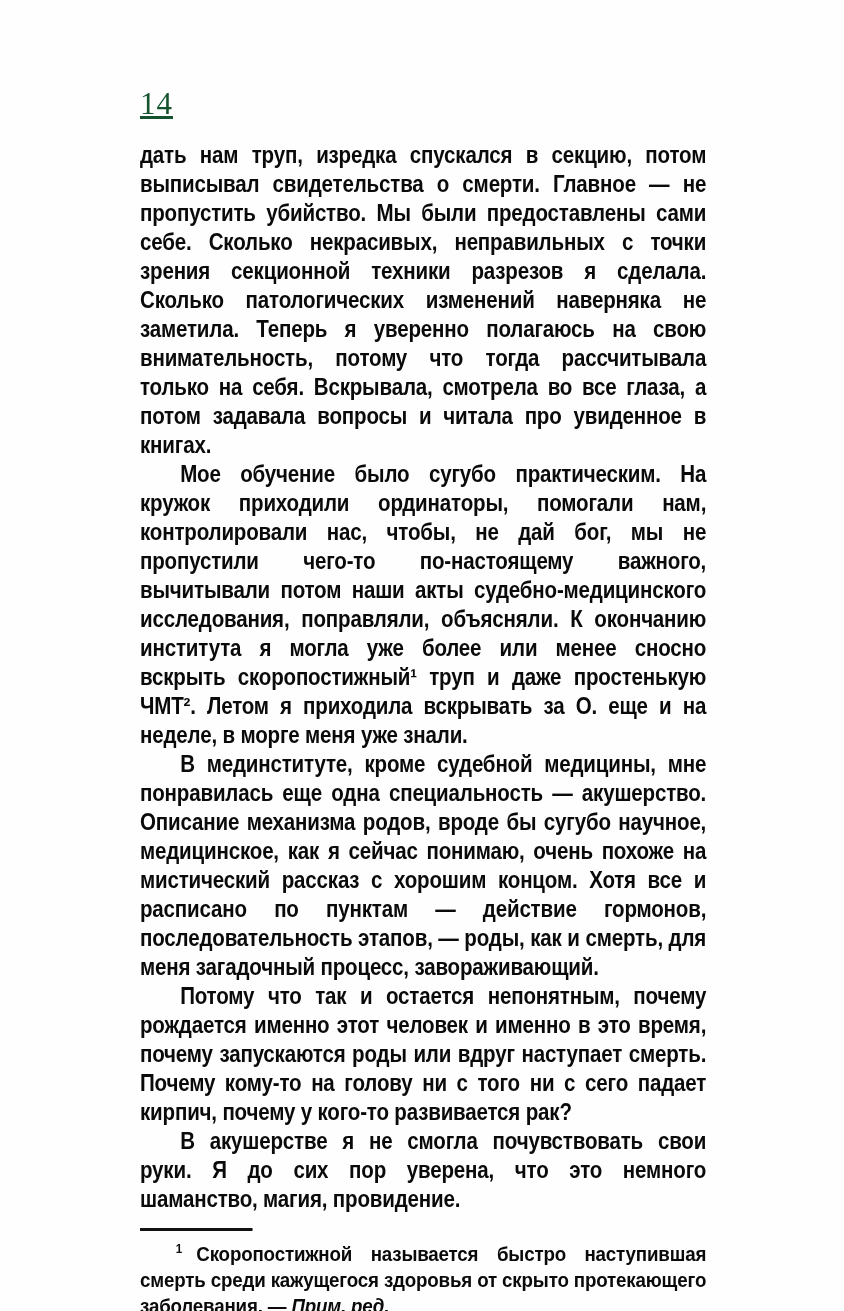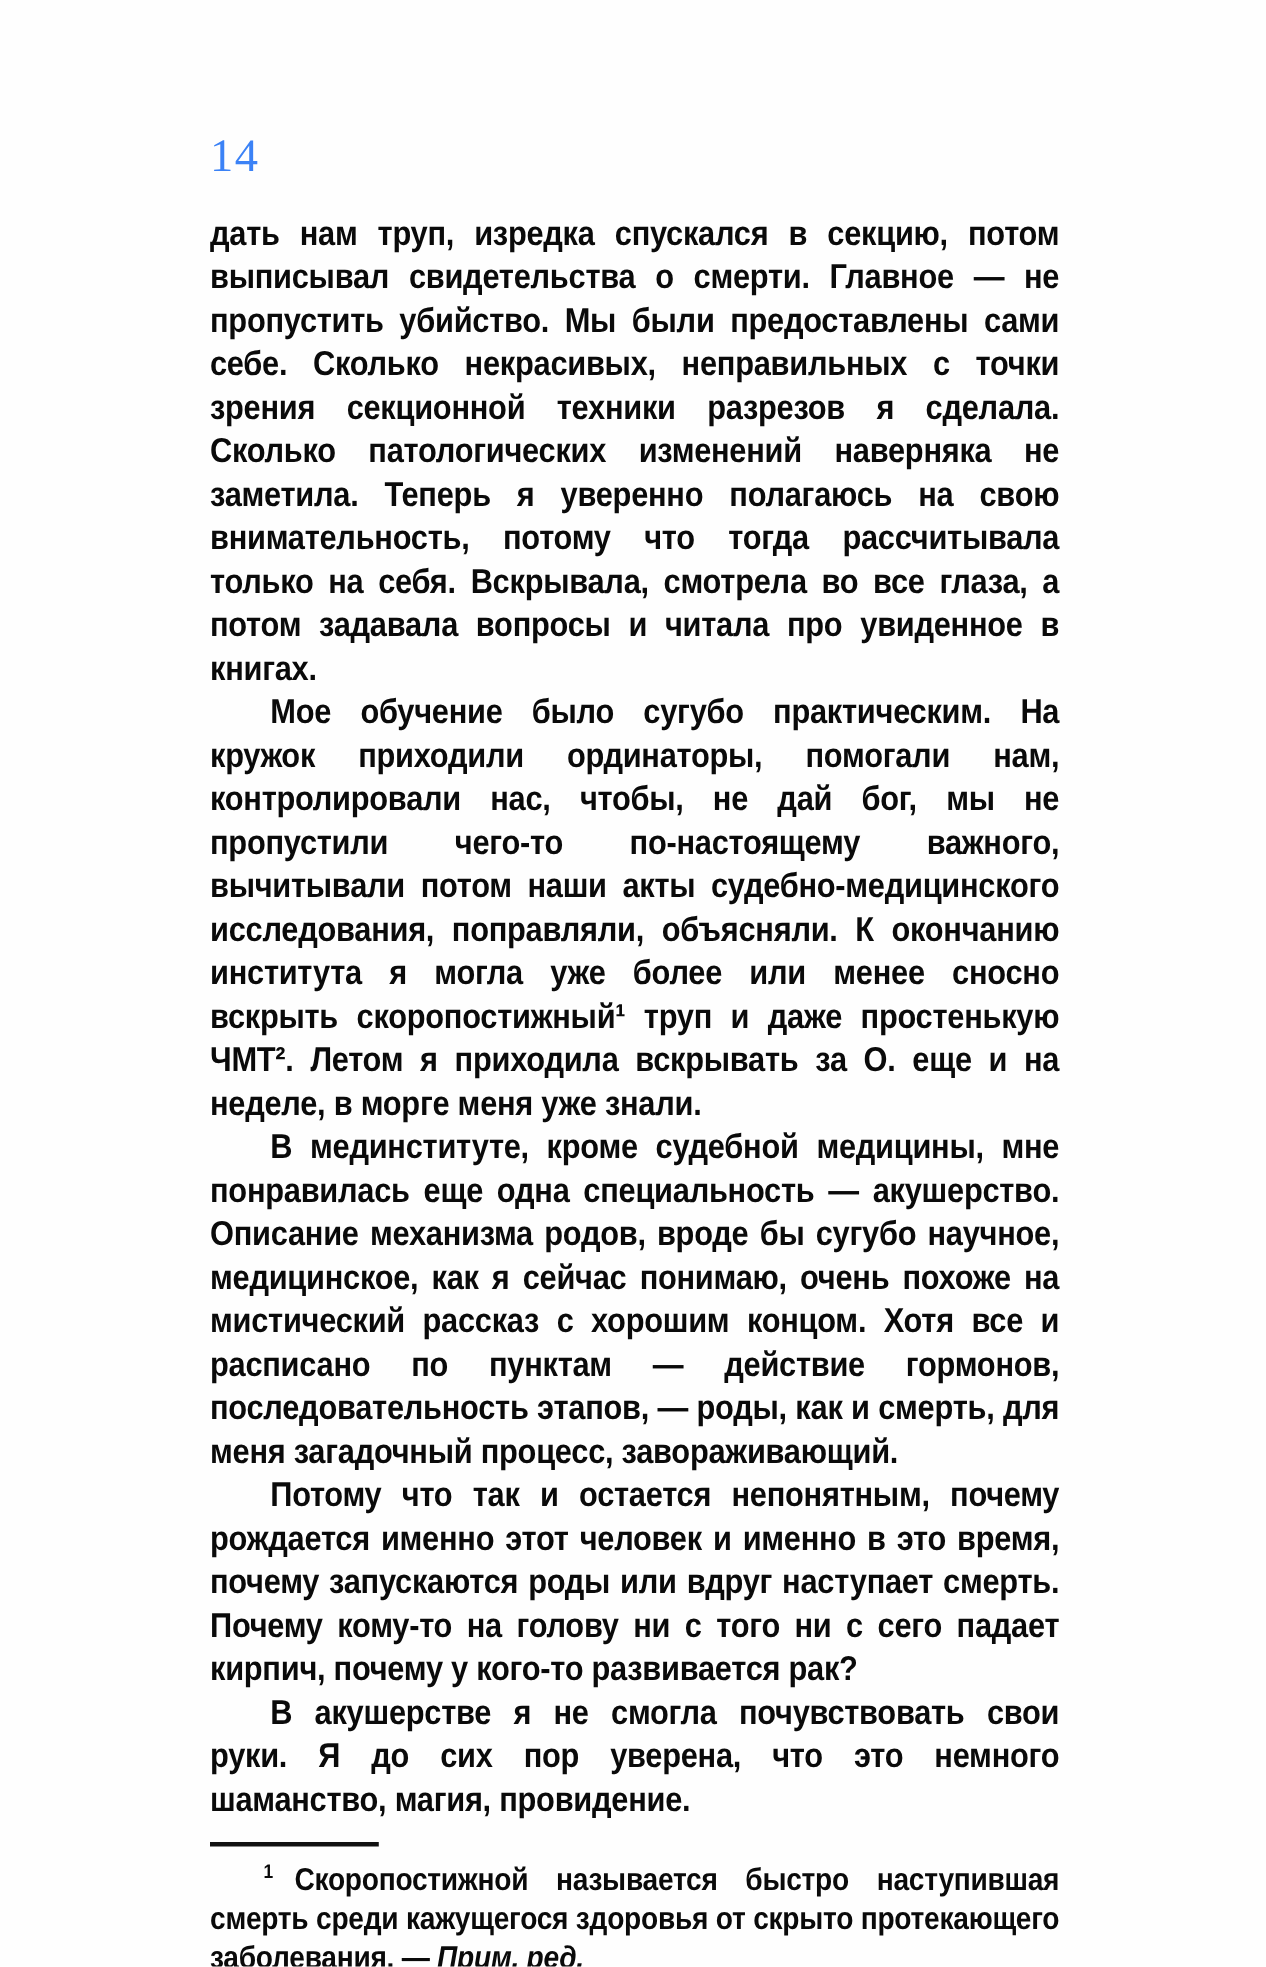--- a/index.html
+++ b/index.html
@@ -16,22 +16,23 @@
     inset: 0;
     background: #fefefe;
   }
   .page-number {
     position: absolute;
     left: 140px;
     top: 86px;
     font-family: "Liberation Serif", serif;
     font-size: 31px;
     font-weight: 500;
-    color: #3b82f6;
+    color: #14532d;
     letter-spacing: 1px;
+    text-decoration: underline;
   }
   
   .text-block {
     position: absolute;
     left: 140px;
     top: 141px;
     width: 634px;
     transform: scaleX(0.893);
     transform-origin: left top;
     color: #0a0a0a;

